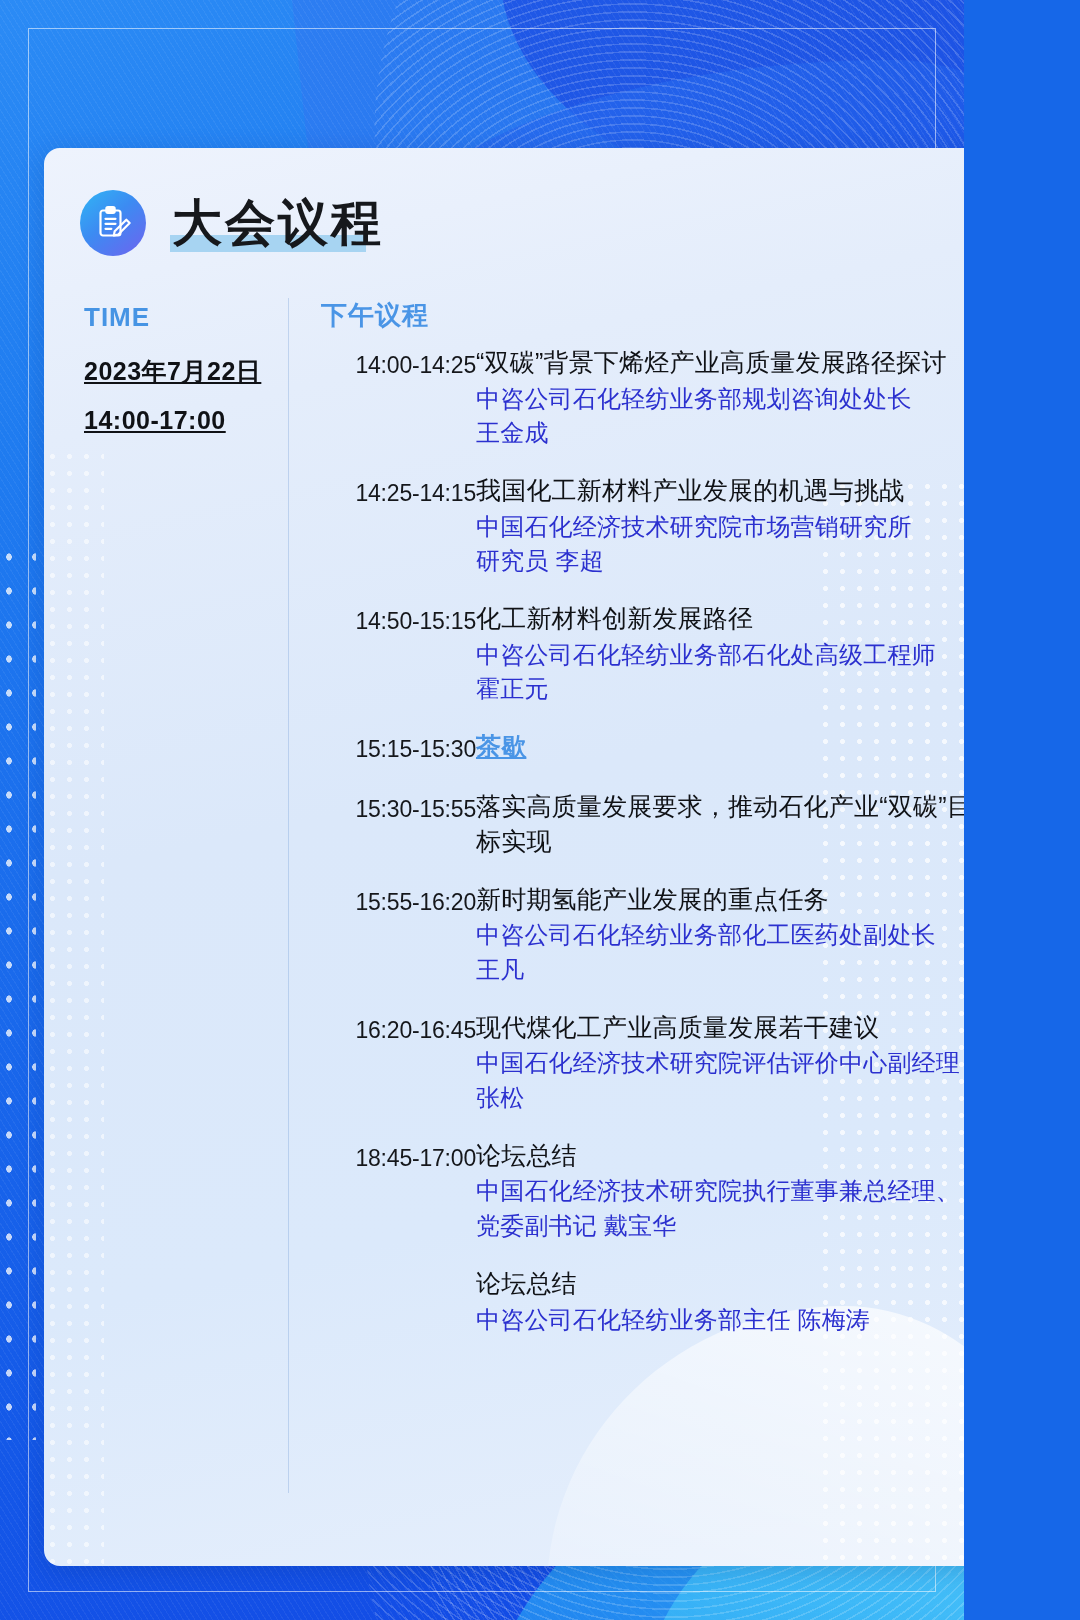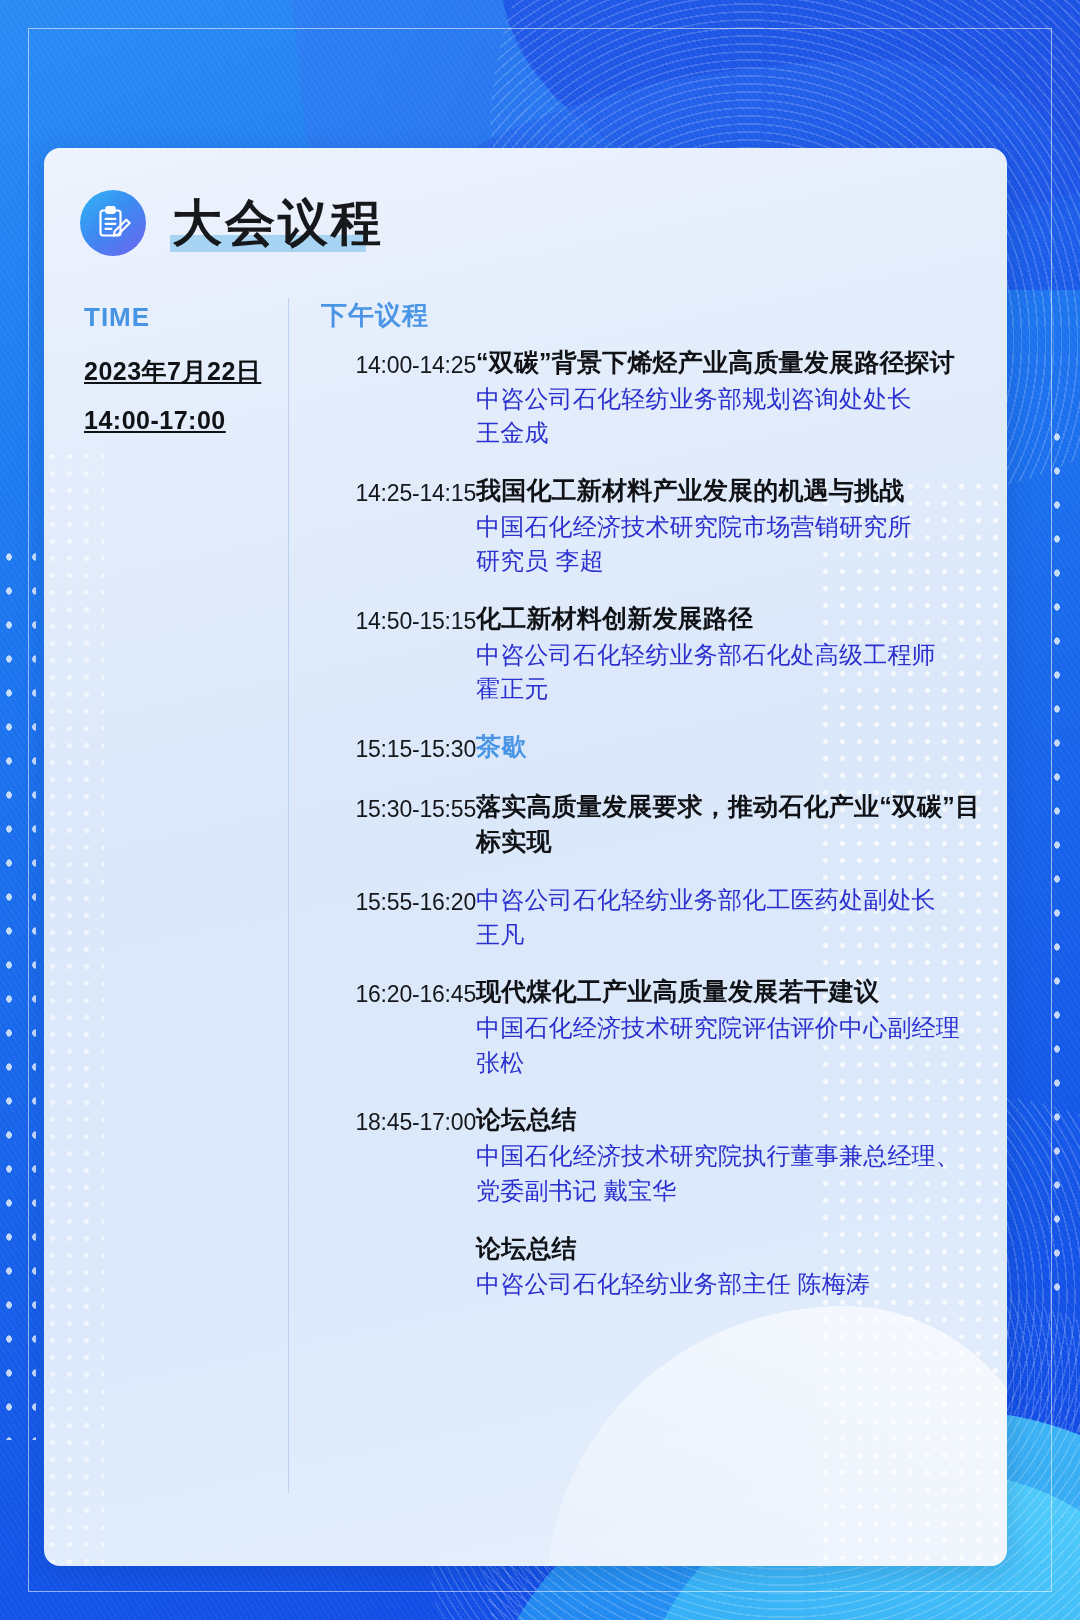--- a/index.html
+++ b/index.html
@@ -10,21 +10,21 @@
     width: 1080px;
     height: 1620px;
     overflow: hidden;
     font-family: "Liberation Sans", "DejaVu Sans", sans-serif;
     background: #1667e8;
   }
 
   
   .poster {
     position: relative;
-    width: 1080px;
+    width: 964px;
     height: 1620px;
     overflow: hidden;
     background: linear-gradient(160deg, #2b8bf5 0%, #1f7cf0 22%, #1a6bec 48%, #1458e8 74%, #1246e4 100%);
   }
 
   
   .bg-texture {
     position: absolute;
     inset: 0;
     background-image: repeating-linear-gradient(58deg,
@@ -314,28 +314,29 @@
     padding-top: 3px;
     letter-spacing: -0.2px;
     text-align: right;
   }
   .row-body {
     flex: 1;
     min-width: 0;
   }
   .row-title {
     font-size: 25px;
-    font-weight: bold;
+    font-weight: normal;
     color: #101216;
     line-height: 1.42;
     letter-spacing: 0.2px;
   }
   .row-title.break {
     font-weight: bold;
     color: #4a95e6;
+    text-decoration: underline;
   }
   .row-speaker {
     font-size: 24px;
     color: #2b30cf;
     line-height: 1.45;
     margin-top: 1px;
     letter-spacing: 0.2px;
   }
   .sub-block {
     margin-top: 22px;
@@ -424,20 +425,21 @@
             </div>
             <div class="row">
               <div class="row-time">15:30-15:55</div>
               <div class="row-body">
                 <div class="row-title">落实高质量发展要求，推动石化产业“双碳”目标实现</div>
               </div>
             </div>
             <div class="row">
               <div class="row-time">15:55-16:20</div>
               <div class="row-body">
+                <div class="row-title">新时期氢能产业发展的重点任务</div>
                 <div class="row-speaker">中咨公司石化轻纺业务部化工医药处副处长<br>王凡</div>
               </div>
             </div>
             <div class="row">
               <div class="row-time">16:20-16:45</div>
               <div class="row-body">
                 <div class="row-title">现代煤化工产业高质量发展若干建议</div>
                 <div class="row-speaker">中国石化经济技术研究院评估评价中心副经理<br>张松</div>
               </div>
             </div>

